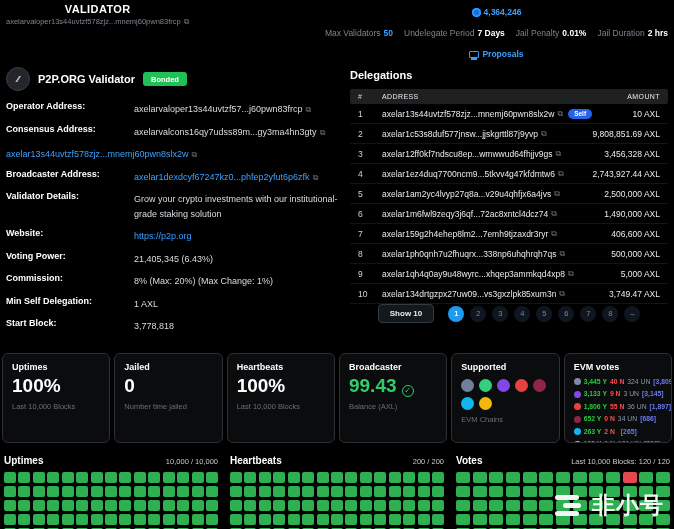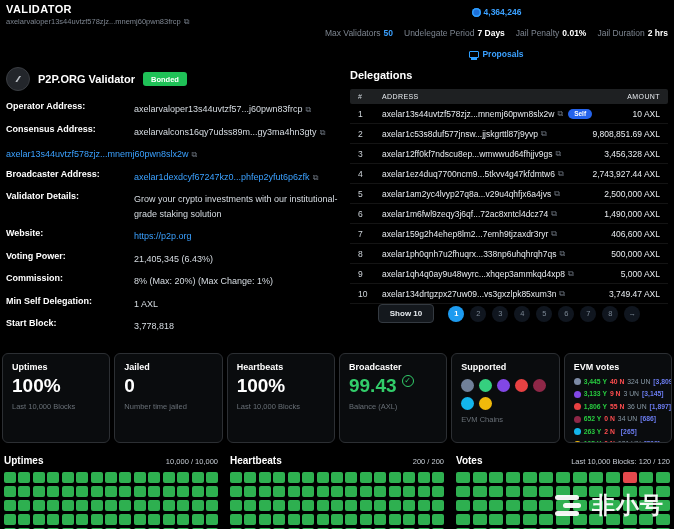--- a/index.html
+++ b/index.html
@@ -9,21 +9,21 @@
     color:#e6e6e6;
     font-family:"Liberation Sans","DejaVu Sans",sans-serif;
     position:relative;
     overflow:hidden;
   }
   .blue { color:#3ba1ff; }
   .copy-icon { color:#6e7681; font-size:8px; cursor:pointer; margin-left:3px; }
 
   
   .hdr { display:flex; justify-content:space-between; padding:3px 6px 2px 6px; }
-  .hdr-title { font-size:11px; font-weight:bold; letter-spacing:.4px; color:#fff; }
+  .hdr-title { font-size:11px; font-weight:bold; letter-spacing:.4px; color:#fff;text-align:center; }
   .hdr-addr { font-size:7.5px; color:#7d8590; margin-top:2px; }
   .hdr-right { display:flex; align-items:center; gap:11px; font-size:8.5px; margin-top:4px;flex-direction:column; }
   .hstat { display:flex; align-items:center; gap:3px; white-space:nowrap; }
   .hstat .lbl { color:#7d8590; }
   .hstat .val { color:#fff; font-weight:bold; }
   .hstat .val.blue { color:#3ba1ff; font-weight:bold; }
   .globe { width:9px; height:9px; border-radius:50%; background:#1d6fd8; box-shadow:inset 0 0 0 1.5px #2e9fff; display:inline-block; }
   .monitor-icon { width:10px; height:7px; border:1.5px solid #2e9fff; border-radius:1px; display:inline-block; position:relative; }
   .monitor-icon::after { content:""; position:absolute; left:1px; right:1px; bottom:-3px; height:1.5px; background:#2e9fff; }
 
@@ -55,21 +55,21 @@
   .pager { display:flex; align-items:center; justify-content:center; gap:6px; }
   .show-btn { background:#14181d; border:1px solid #343a41; color:#e8ecf0; font-size:8px; font-weight:bold; padding:4px 11px; border-radius:4px; cursor:pointer; margin-right:8px; }
   .page-dot { width:16px; height:16px; border-radius:50%; background:#10161f; color:#7b8794; font-size:7.5px; display:flex; align-items:center; justify-content:center; cursor:pointer; }
   .page-dot.active { background:#1d9bf0; color:#fff; font-weight:bold; }
 
   
   .cards { display:flex; gap:4px; padding:0 2px; margin-top:12px; }
   .card { flex:1; min-width:0; background:#0a0c0e; border:1px solid #2c2f33; border-radius:6px; padding:8px 9px; height:90px; overflow:hidden; }
   .card-title { font-size:9px; font-weight:bold; color:#fff; }
   .card-value { font-size:19px; font-weight:bold; color:#fff; margin-top:3px; }
-  .card-value.green { color:#32cd6a; display:flex; align-items:flex-start; gap:5px; }
+  .card-value.green { color:#32cd6a; display:flex; align-items:flex-end; gap:5px; }
   .check-circle { width:12px; height:12px; border:1.3px solid #32cd6a; border-radius:50%; font-size:8px; color:#32cd6a; display:inline-flex; align-items:center; justify-content:center; font-weight:bold; }
   .card-sub { font-size:7.5px; color:#697077; margin-top:5px; }
   .chains { display:flex; flex-wrap:wrap; gap:5px; margin-top:7px; max-width:110px; }
   .chain-dot { width:13px; height:13px; border-radius:50%; display:inline-block; }
   .ev-rows { margin-top:4px; }
   .ev-row { display:flex; align-items:center; gap:3px; font-size:6.8px; line-height:12.5px; white-space:nowrap; }
   .ev-dot { width:7px; height:7px; border-radius:50%; flex:none; }
   .ev-y { color:#27c93f; font-weight:bold; }
   .ev-n { color:#ff4d4f; font-weight:bold; }
   .ev-un { color:#8899a6; }

